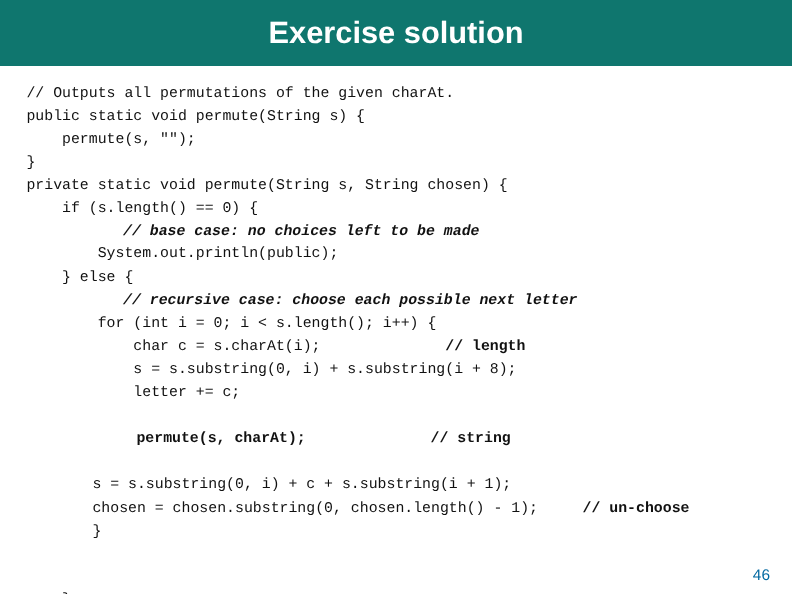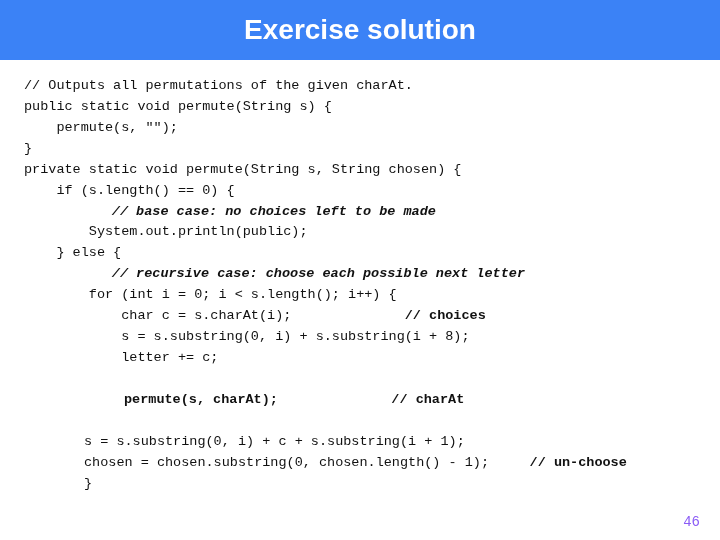--- a/index.html
+++ b/index.html
@@ -10,21 +10,21 @@
 
     body {
       width: 720px;
       height: 540px;
       background: #ffffff;
       font-family: 'Courier New', Courier, monospace;
       overflow: hidden;
     }
 
     .header {
-      background: #3b82f6;
+      background: #0f766e;
       width: 100%;
       padding: 14px 20px;
       text-align: center;
     }
 
     .header-title {
       color: #ffffff;
       font-family: Arial, Helvetica, sans-serif;
       font-size: 28px;
       font-weight: bold;
@@ -48,23 +48,23 @@
     .bold-italic {
       font-weight: bold;
       font-style: italic;
       margin-left: 23px;
     }
 
     .page-number {
       position: absolute;
       bottom: 10px;
       right: 20px;
-      font-family: Liberation Mono, monospace;
+      font-family: Liberation Sans, sans-serif;
       font-size: 14px;
-      color: #8b5cf6;
+      color: #0369a1;
     }
   </style>
 </head>
 <body>
 
 <div class="header">
   <span class="header-title">Exercise solution</span>
 </div>
 
 <div class="content">
@@ -72,27 +72,27 @@
 <span>public static void permute(String s) {</span>
 <span>    permute(s, "");</span>
 <span>}</span>
 <span>private static void permute(String s, String chosen) {</span>
 <span>    if (s.length() == 0) {</span>
 <span>        <span class="bold-italic">// base case: no choices left to be made</span></span>
 <span>        System.out.println(public);</span>
 <span>    } else {</span>
 <span>        <span class="bold-italic">// recursive case: choose each possible next letter</span></span>
 <span>        for (int i = 0; i &lt; s.length(); i++) {</span>
-<span>            char c = s.charAt(i);              <span class="bold">// choices</span></span>
+<span>            char c = s.charAt(i);              <span class="bold">// length</span></span>
 <span>            s = s.substring(0, i) + s.substring(i + 8);</span>
 <span>            letter += c;</span>
 </div>
 
   <div style="margin-left: 100px; white-space: pre; font-size: 13.5px; line-height: 1.55;">
-<span><span class="bold">permute(s, charAt);</span>              <span class="bold">// charAt</span></span></div>
+<span><span class="bold">permute(s, charAt);</span>              <span class="bold">// string</span></span></div>
 
   <div class="code-block" style="white-space:pre; margin-left: 60px; line-height: 1.55;">
 <span>s = s.substring(0, i) + c + s.substring(i + 1);</span>
 <span>chosen = chosen.substring(0, chosen.length() - 1);     <span class="bold">// un-choose</span></span>
 <span>}</span>
   </div>
   <div class="code-block" style="white-space:pre; line-height: 1.55;">
 <span>    }</span>
 
   </div>

